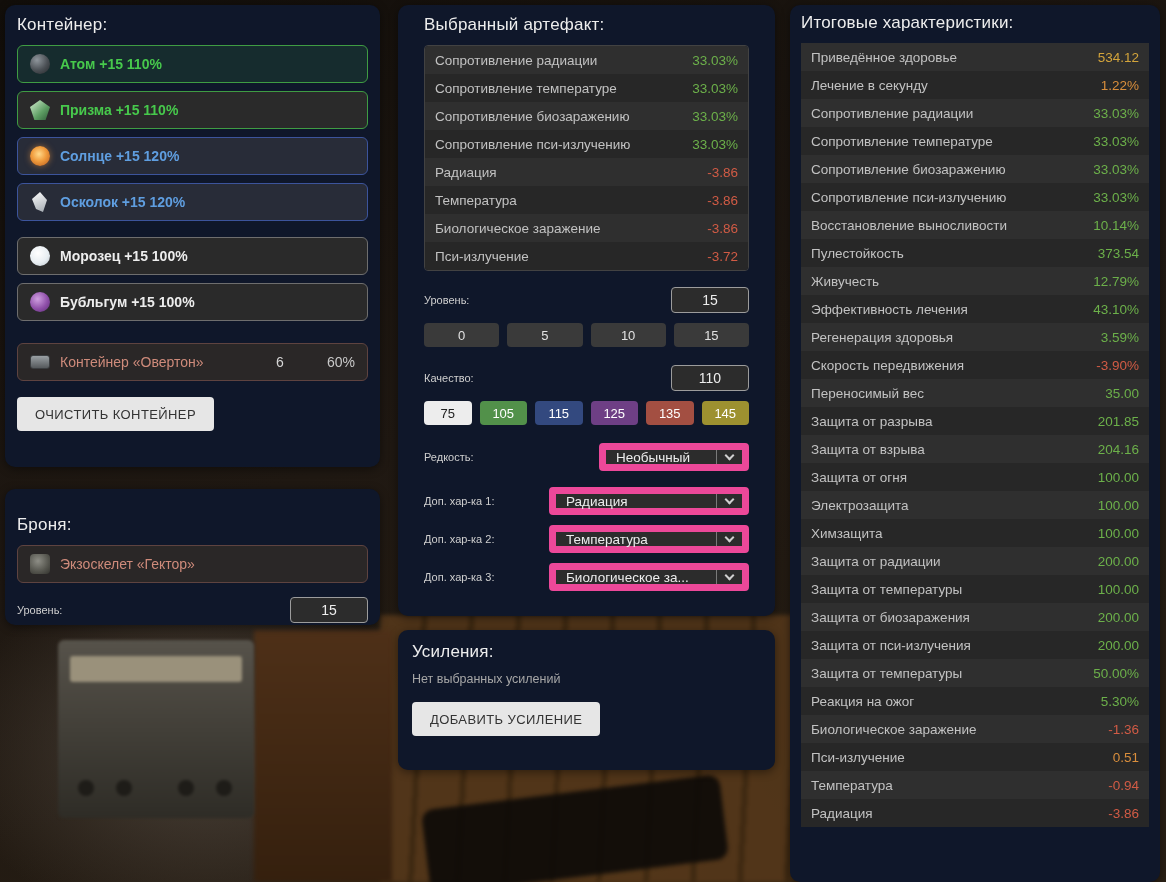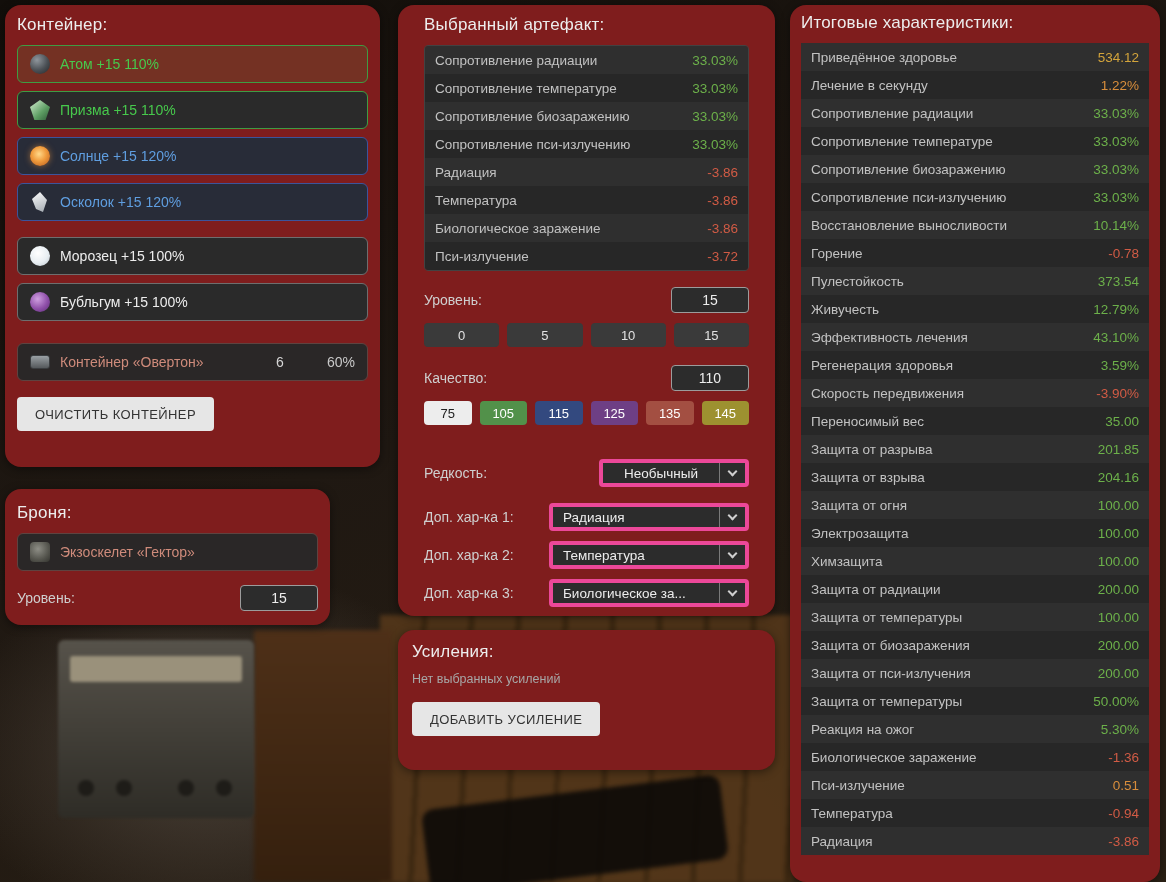--- a/index.html
+++ b/index.html
@@ -19,36 +19,36 @@
 .gun{left:425px;top:792px;width:300px;height:85px;background:#0e0b08;border-radius:12px;transform:rotate(-7deg);filter:blur(2px);opacity:.92;}
 .radio{left:58px;top:640px;width:196px;height:178px;border-radius:6px;filter:blur(1.5px);
   background:linear-gradient(180deg,#56524a,#2e2c26);}
 .radio .dial{position:absolute;left:12px;right:12px;top:16px;height:26px;background:#9a917b;border-radius:3px;}
 .radio .knob{position:absolute;width:16px;height:16px;border-radius:50%;background:#1e1c18;bottom:22px;}
 .radio .k1{left:20px;}.radio .k2{left:58px;}.radio .k3{left:120px;}.radio .k4{left:158px;}
 .crate{left:254px;top:630px;width:138px;height:252px;filter:blur(2px);
   background:linear-gradient(180deg,#4e3018,#35200e);}
 
 
-.panel{position:absolute;background:#7f1d1d;border-radius:16px;box-shadow:0 2px 10px rgba(0,0,0,.45);color:#ddd;}
+.panel{position:absolute;background:#0f172a;border-radius:10px;box-shadow:0 2px 10px rgba(0,0,0,.45);color:#ddd;}
 #container-panel{left:5px;top:5px;width:375px;height:462px;padding:10px 12px;}
-#armor-panel{left:5px;top:489px;width:325px;height:136px;padding:14px 12px;}
+#armor-panel{left:5px;top:489px;width:375px;height:136px;padding:26px 12px;}
 #artifact-panel{left:398px;top:5px;width:377px;height:611px;padding:10px 26px;}
 #boosts-panel{left:398px;top:630px;width:377px;height:140px;padding:12px 14px;}
 #totals-panel{left:790px;top:5px;width:370px;height:877px;padding:8px 11px;overflow:hidden;}
 .panel-title{font-size:17px;color:#ededed;font-weight:500;letter-spacing:.2px;margin-bottom:10px;}
 
 
 .art-item{display:flex;align-items:center;gap:10px;height:38px;padding:0 12px;border:1px solid #6e6e6e;border-radius:6px;margin-bottom:8px;background:#2a2a2a;cursor:pointer;}
 .art-item.gap-before{margin-top:16px;}
 .art-item.green{border-color:#3f9c43;color:#47c94c;}
 .art-item.green.selected{background:rgba(64,155,68,.16);}
 .art-item.blue{border-color:#3c549c;color:#5f9ee0;background:#282c38;}
 .art-item.plain{color:#ededed;}
-.a-label{font-size:14px;}
+.a-label{font-size:14px;font-weight:bold;}
 .a-icon{width:20px;height:20px;flex:none;display:block;}
 .icon-atom{border-radius:50%;background:radial-gradient(circle at 35% 30%,#8f969c 0%,#4a4f54 55%,#24272a 100%);}
 .icon-prism{clip-path:polygon(50% 0,100% 35%,78% 100%,22% 100%,0 35%);background:linear-gradient(135deg,#d6efd2,#5d9e63 60%,#2e5c38);}
 .icon-sun{border-radius:50%;background:radial-gradient(circle at 45% 40%,#ffd98a 0%,#f09b3c 45%,#b4571c 100%);box-shadow:0 0 6px rgba(240,150,60,.55);}
 .icon-shard{clip-path:polygon(50% 0,85% 40%,65% 100%,30% 85%,10% 35%);background:linear-gradient(160deg,#ffffff,#9fa6ad);}
 .icon-frost{border-radius:50%;background:radial-gradient(circle at 40% 35%,#ffffff 0%,#e8eef2 55%,#b9c4cc 100%);}
 .icon-bubblegum{border-radius:50%;background:radial-gradient(circle at 38% 35%,#cf9fe0 0%,#8e4fa8 55%,#5a2a74 100%);}
 .icon-case{width:20px;height:14px;border-radius:3px;background:linear-gradient(#9aa0a4,#55595c);border:1px solid #3a3d40;flex:none;}
 .icon-exo{width:20px;height:20px;border-radius:4px;background:radial-gradient(circle at 40% 35%,#8e8e86 0%,#55554e 60%,#33332e 100%);flex:none;}
 
@@ -68,39 +68,39 @@
 .stat-label{font-size:13.5px;color:#c2c2c2;}
 .stat-value{font-size:13.5px;font-weight:500;}
 .val-green{color:#6cb04a;}
 .val-red{color:#d15b45;}
 .val-gold{color:#d3a43b;}
 .val-orange{color:#d98e3c;}
 
 
 .ctl-row{display:flex;justify-content:space-between;align-items:center;margin-top:16px;}
 .ctl-row.tight{margin-top:10px;}
-.ctl-label{font-size:14px;color:#cfcfcf;}
+.ctl-label{font-size:11px;color:#cfcfcf;}
 .num-input{width:78px;height:26px;background:#2c2c2c;border:1px solid #9c9c9c;border-radius:4px;color:#ededed;font-size:14px;text-align:center;font-family:inherit;}
 .opt-row{display:flex;gap:8px;margin-top:10px;}
 .opt-btn{flex:1;height:24px;background:#3a3a3a;border:none;border-radius:4px;color:#e2e2e2;font-size:13px;font-family:inherit;cursor:pointer;}
 .q-white{background:#ededed;color:#222;}
 .q-green{background:#52914a;color:#fff;}
 .q-navy{background:#33497f;color:#fff;}
 .q-purple{background:#6e3f85;color:#fff;}
 .q-maroon{background:#a34f42;color:#fff;}
 .q-olive{background:#9d9130;color:#fff;}
-.dropdown{display:flex;align-items:center;height:28px;background:#2c2c2c;border:4px solid #ec4899;border-radius:4px;cursor:pointer;}
+.dropdown{display:flex;align-items:center;height:28px;background:#2c2c2c;border:7px solid #ec4899;border-radius:4px;cursor:pointer;}
 .dd-rarity{width:150px;}
 .dd-wide{width:200px;}
 .dd-value{flex:1;padding:0 10px;font-size:13.5px;color:#ededed;white-space:nowrap;overflow:hidden;text-overflow:ellipsis;}
 .dd-chev{width:26px;height:100%;display:flex;align-items:center;justify-content:center;border-left:1px solid #7a7a7a;}
 .chev{display:block;width:7px;height:7px;border-right:2px solid #cfcfcf;border-bottom:2px solid #cfcfcf;transform:rotate(45deg);margin-top:-3px;}
 .empty-text{font-size:12.5px;color:#a7a7a7;}
 #armor-level-row{margin-top:14px;}
-#rarity-row{margin-top:34px;text-align:center;}
+#rarity-row{margin-top:18px;}
 #quality-row{margin-top:18px;}
 </style>
 </head>
 <body>
 
 <div class="scene">
   <div class="decor planks"></div>
   <div class="decor gun"></div>
   <div class="decor crate"></div>
   <div class="decor radio">
@@ -293,24 +293,20 @@
       </div>
       <div class="stat-row">
         <span class="stat-label">Сопротивление пси-излучению</span>
         <span class="stat-value val-green">33.03%</span>
       </div>
       <div class="stat-row">
         <span class="stat-label">Восстановление выносливости</span>
         <span class="stat-value val-green">10.14%</span>
       </div>
       <div class="stat-row">
-        <span class="stat-label">Горение</span>
-        <span class="stat-value val-red">-0.78</span>
-      </div>
-      <div class="stat-row">
         <span class="stat-label">Пулестойкость</span>
         <span class="stat-value val-green">373.54</span>
       </div>
       <div class="stat-row">
         <span class="stat-label">Живучесть</span>
         <span class="stat-value val-green">12.79%</span>
       </div>
       <div class="stat-row">
         <span class="stat-label">Эффективность лечения</span>
         <span class="stat-value val-green">43.10%</span>

